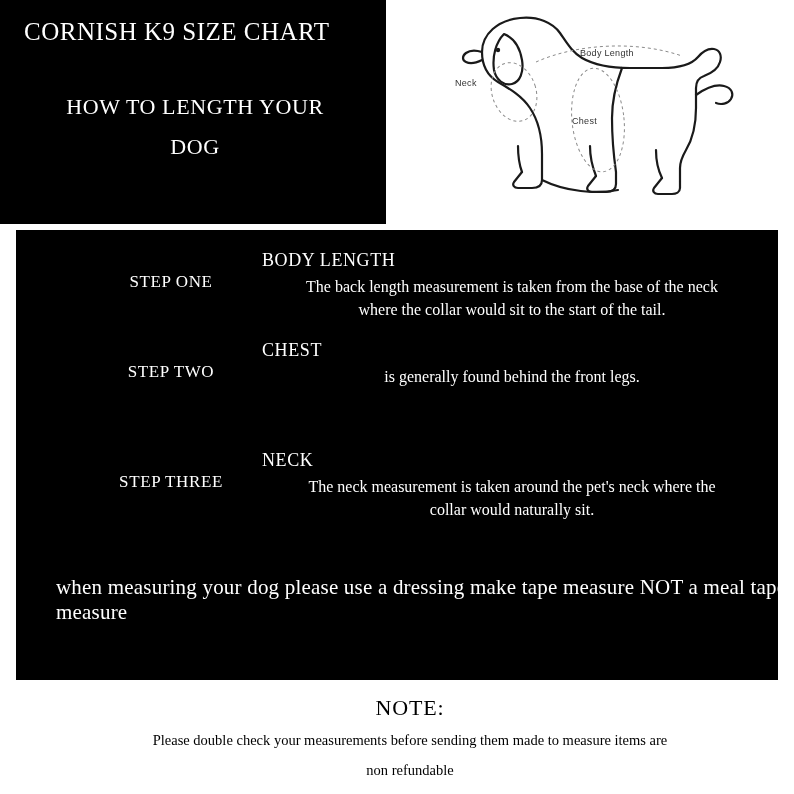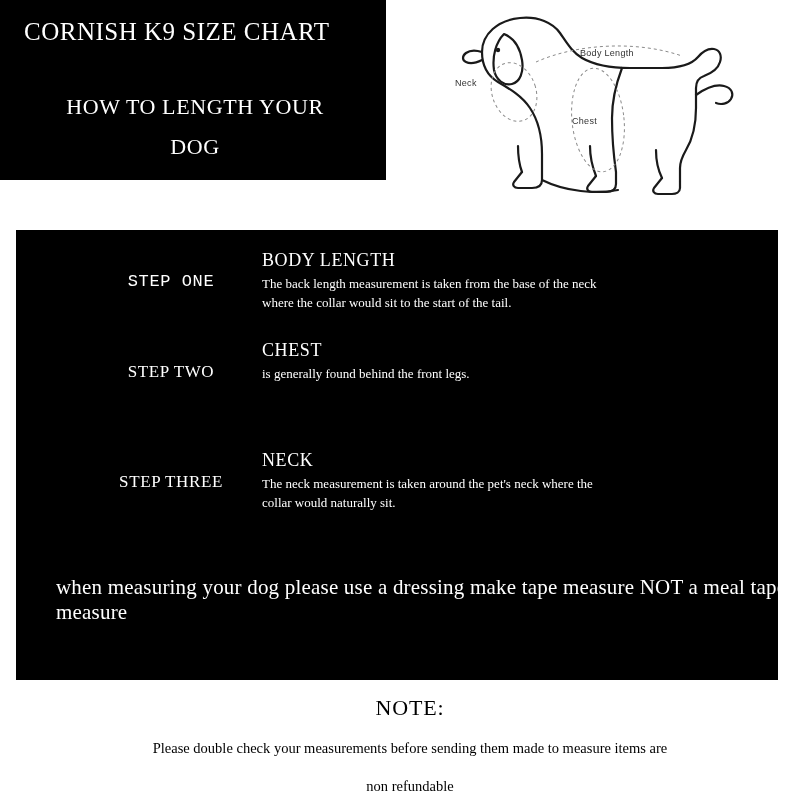--- a/index.html
+++ b/index.html
@@ -15,21 +15,21 @@
     overflow: hidden;
     position: relative;
   }
 
   
   .header {
     position: absolute;
     left: 0;
     top: 0;
     width: 386px;
-    height: 180px;
+    height: 224px;
     background: #000000;
     color: #ffffff;
     box-sizing: border-box;
     padding: 18px 16px 0 20px;
   }
   .header-title {
     font-size: 25px;
     letter-spacing: 0.5px;
     line-height: 1.15;
     margin: 0 0 0 4px;
@@ -87,37 +87,38 @@
   .step-row.r3 { top: 220px; }
 
   .step-label {
     position: absolute;
     left: 70px;
     width: 170px;
     text-align: center;
     font-size: 17px;
     letter-spacing: 0.6px;
   }
-  .step-row.r1 .step-label { top: 22px; font-family: Liberation Mono, monospace; }
+  .step-row.r1 .step-label { top: 22px; }
   .step-row.r2 .step-label { top: 22px; }
   .step-row.r3 .step-label { top: 22px; }
 
   .step-body {
     position: absolute;
     left: 246px;
     width: 500px;
   }
   .step-head {
     font-size: 18px;
     letter-spacing: 0.6px;
     margin-bottom: 4px;
   }
   .step-text {
-    font-size: 13px;
+    font-size: 16px;
     line-height: 1.45;
+    text-align: center;
   }
 
   .note-line {
     position: absolute;
     left: 0;
     top: 345px;
     width: 100%;
     text-align: left;
     font-size: 21px;
     letter-spacing: 0.2px;
@@ -134,21 +135,21 @@
     color: #000000;
   }
   .footer-title {
     font-size: 22px;
     letter-spacing: 0.8px;
     margin-bottom: 8px;
   }
   .footer-text {
     font-size: 14.5px;
     line-height: 1.55;
-    margin: 16px auto;
+    margin: 8px auto;
     width: 660px;
   }
 </style>
 </head>
 <body>
 
 <div class="header">
   <div class="header-title">CORNISH K9 SIZE CHART</div>
   <div class="header-sub">
     <div>HOW TO  LENGTH YOUR</div>

